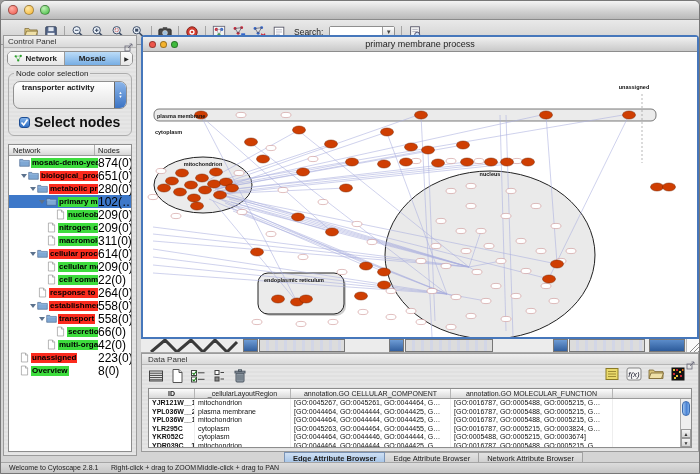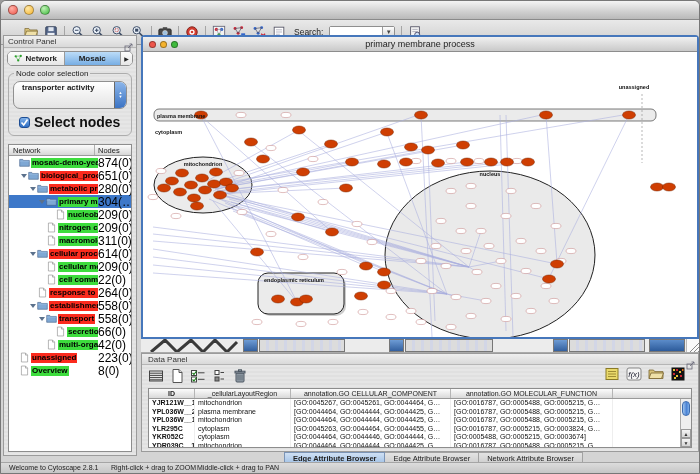--- a/index.html
+++ b/index.html
@@ -346,21 +346,21 @@
             <span class="tarrowslot" style="margin-left: 27px;">
               <span class="tarrow"></span>
             </span>
             <span class="ticon">
               <svg viewBox="0 0 16 16">
                 <path d="M1 3.5 h4.5 l1 1.5 H15 v8.5 H1 z" fill="#7fa8d4" stroke="#44618a" stroke-width=".9"></path>
                 <path d="M1 6 H15" stroke="#9dbfe4" stroke-width=".9"></path>
               </svg>
             </span>
             <span class="tlabel green">primary metabo</span>
-            <span class="tcount">304(…</span>
+            <span class="tcount">102(…</span>
           </div>
           <div class="trow">
             <span class="tarrowslot" style="margin-left: 36px;"></span>
             <span class="ticon">
               <svg viewBox="0 0 16 16">
                 <path d="M3.5 1.5 h6 l3 3 V14.5 h-9 z" fill="#fff" stroke="#8a8a8a" stroke-width=".9"></path>
                 <path d="M9.5 1.5 v3 h3" fill="#e4e4e4" stroke="#8a8a8a" stroke-width=".9"></path>
               </svg>
             </span>
             <span class="tlabel green">nucleobase-</span>

